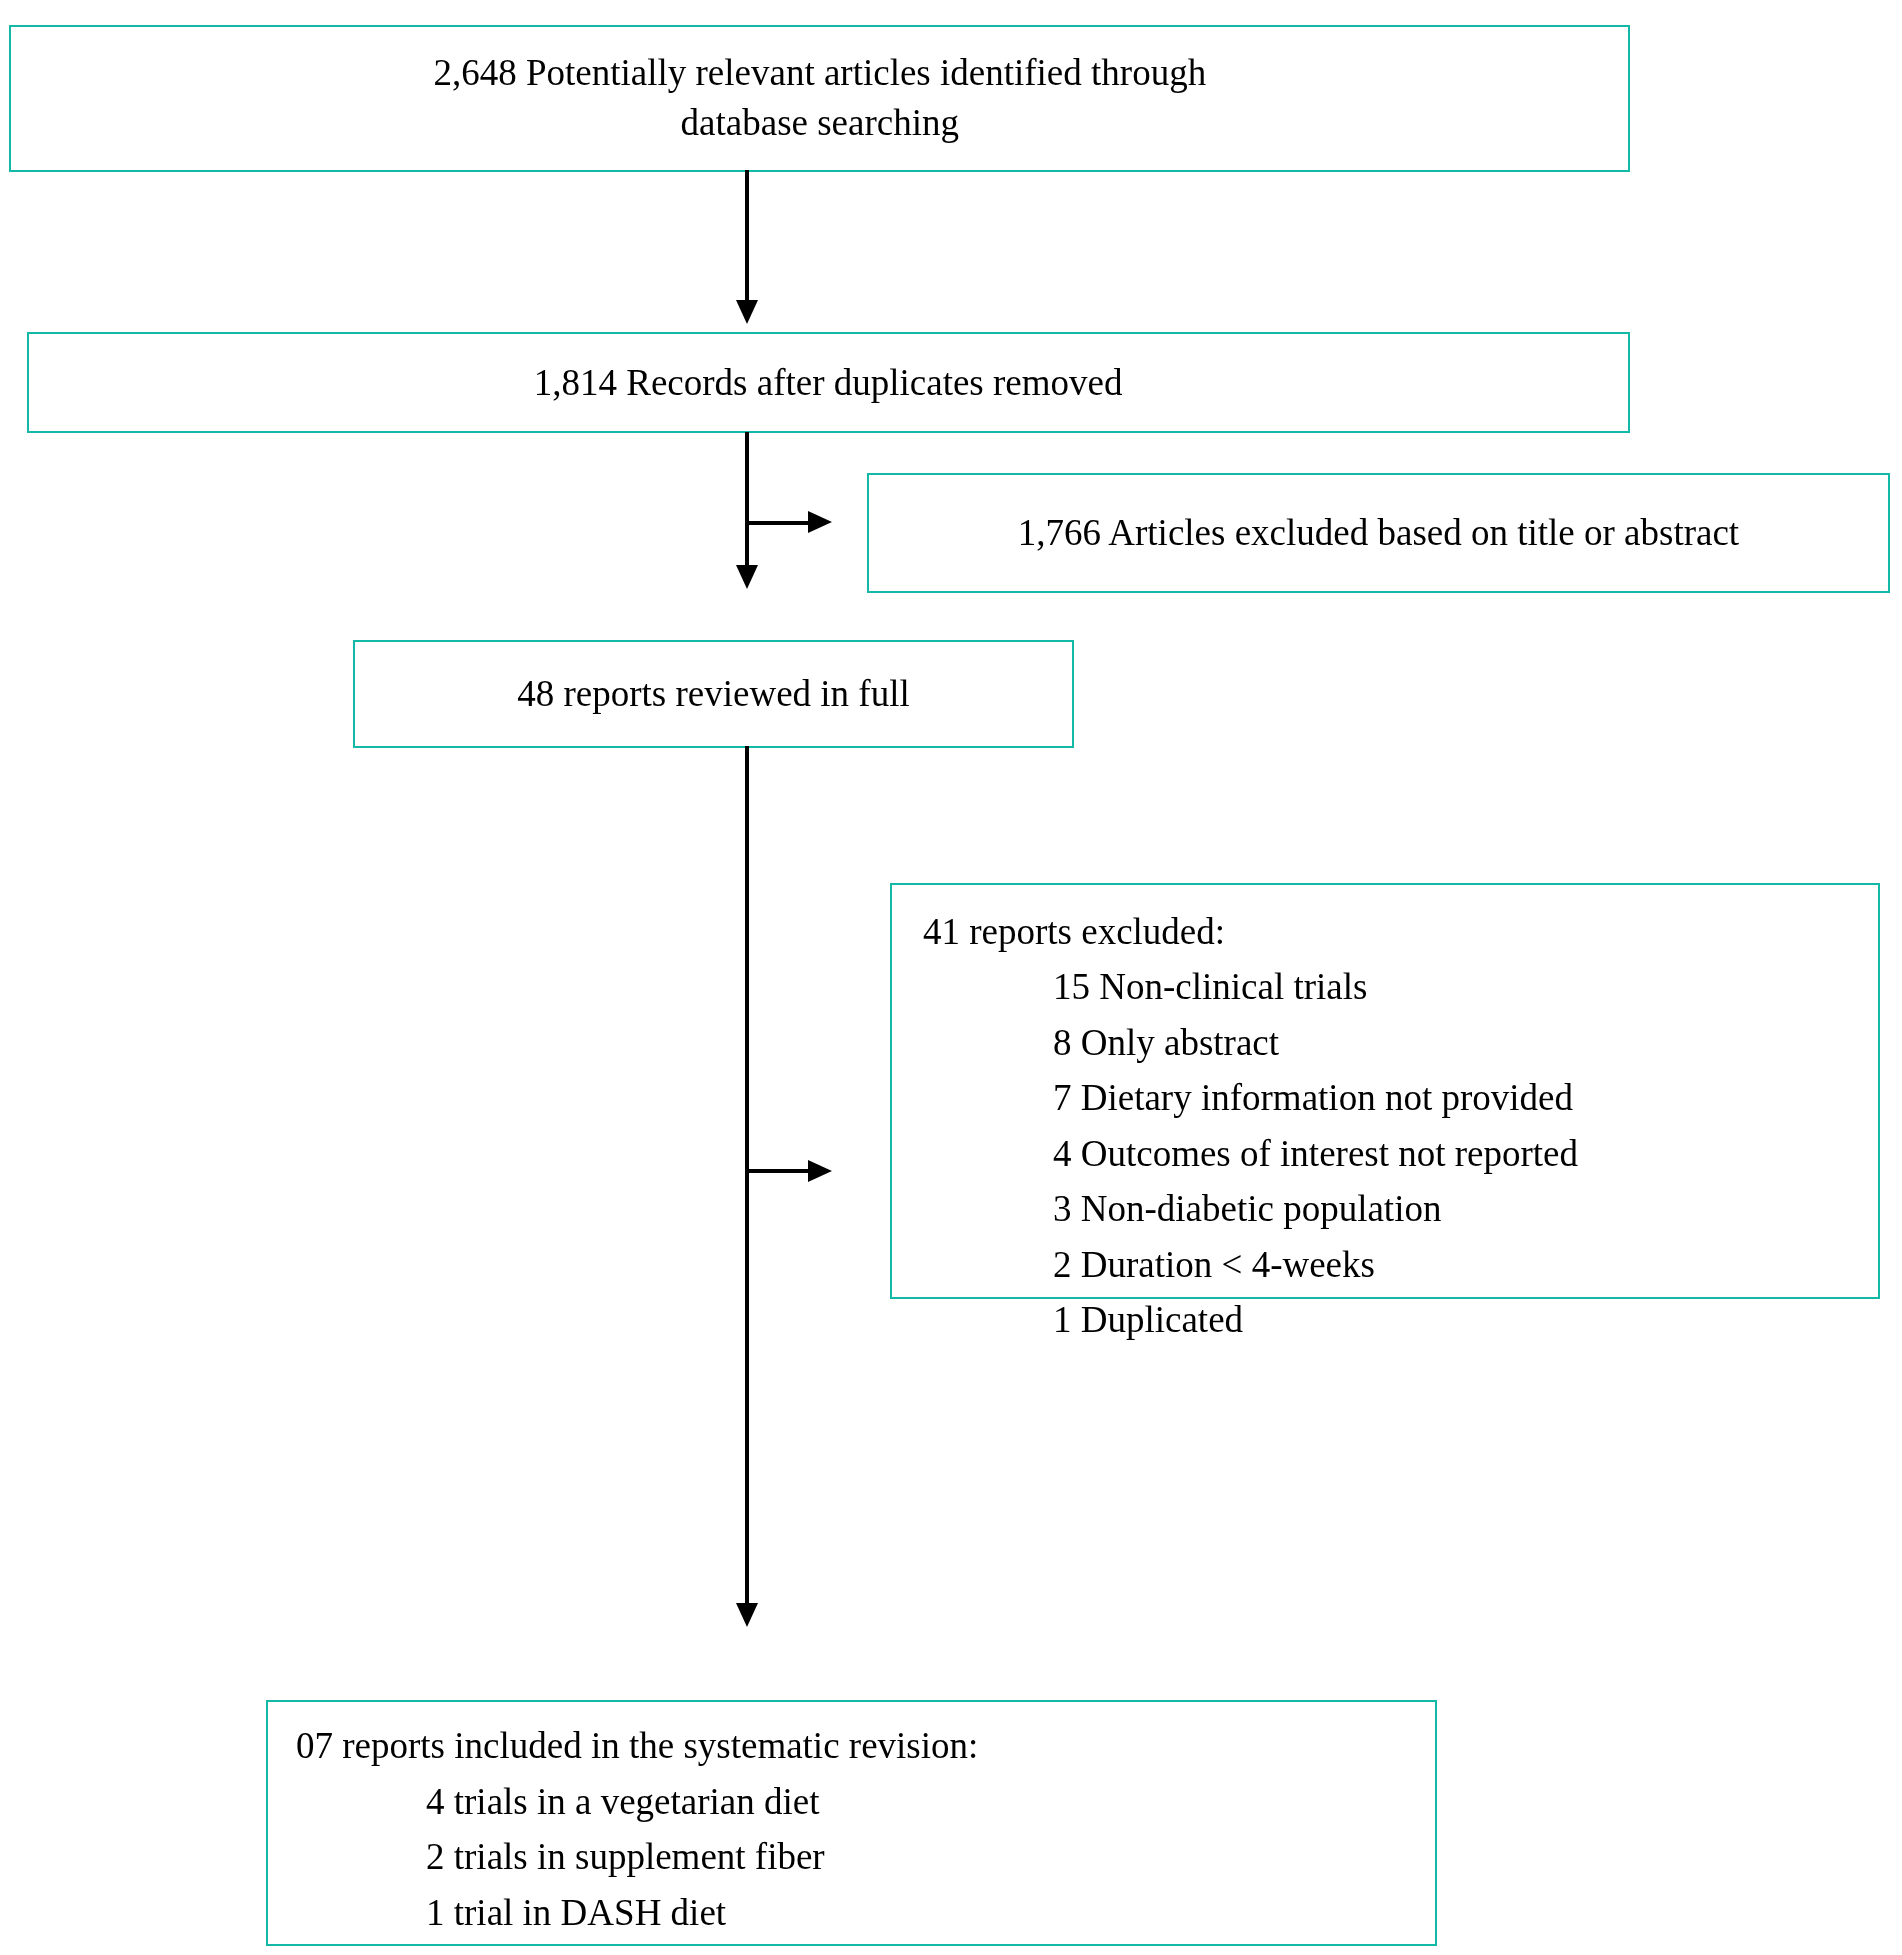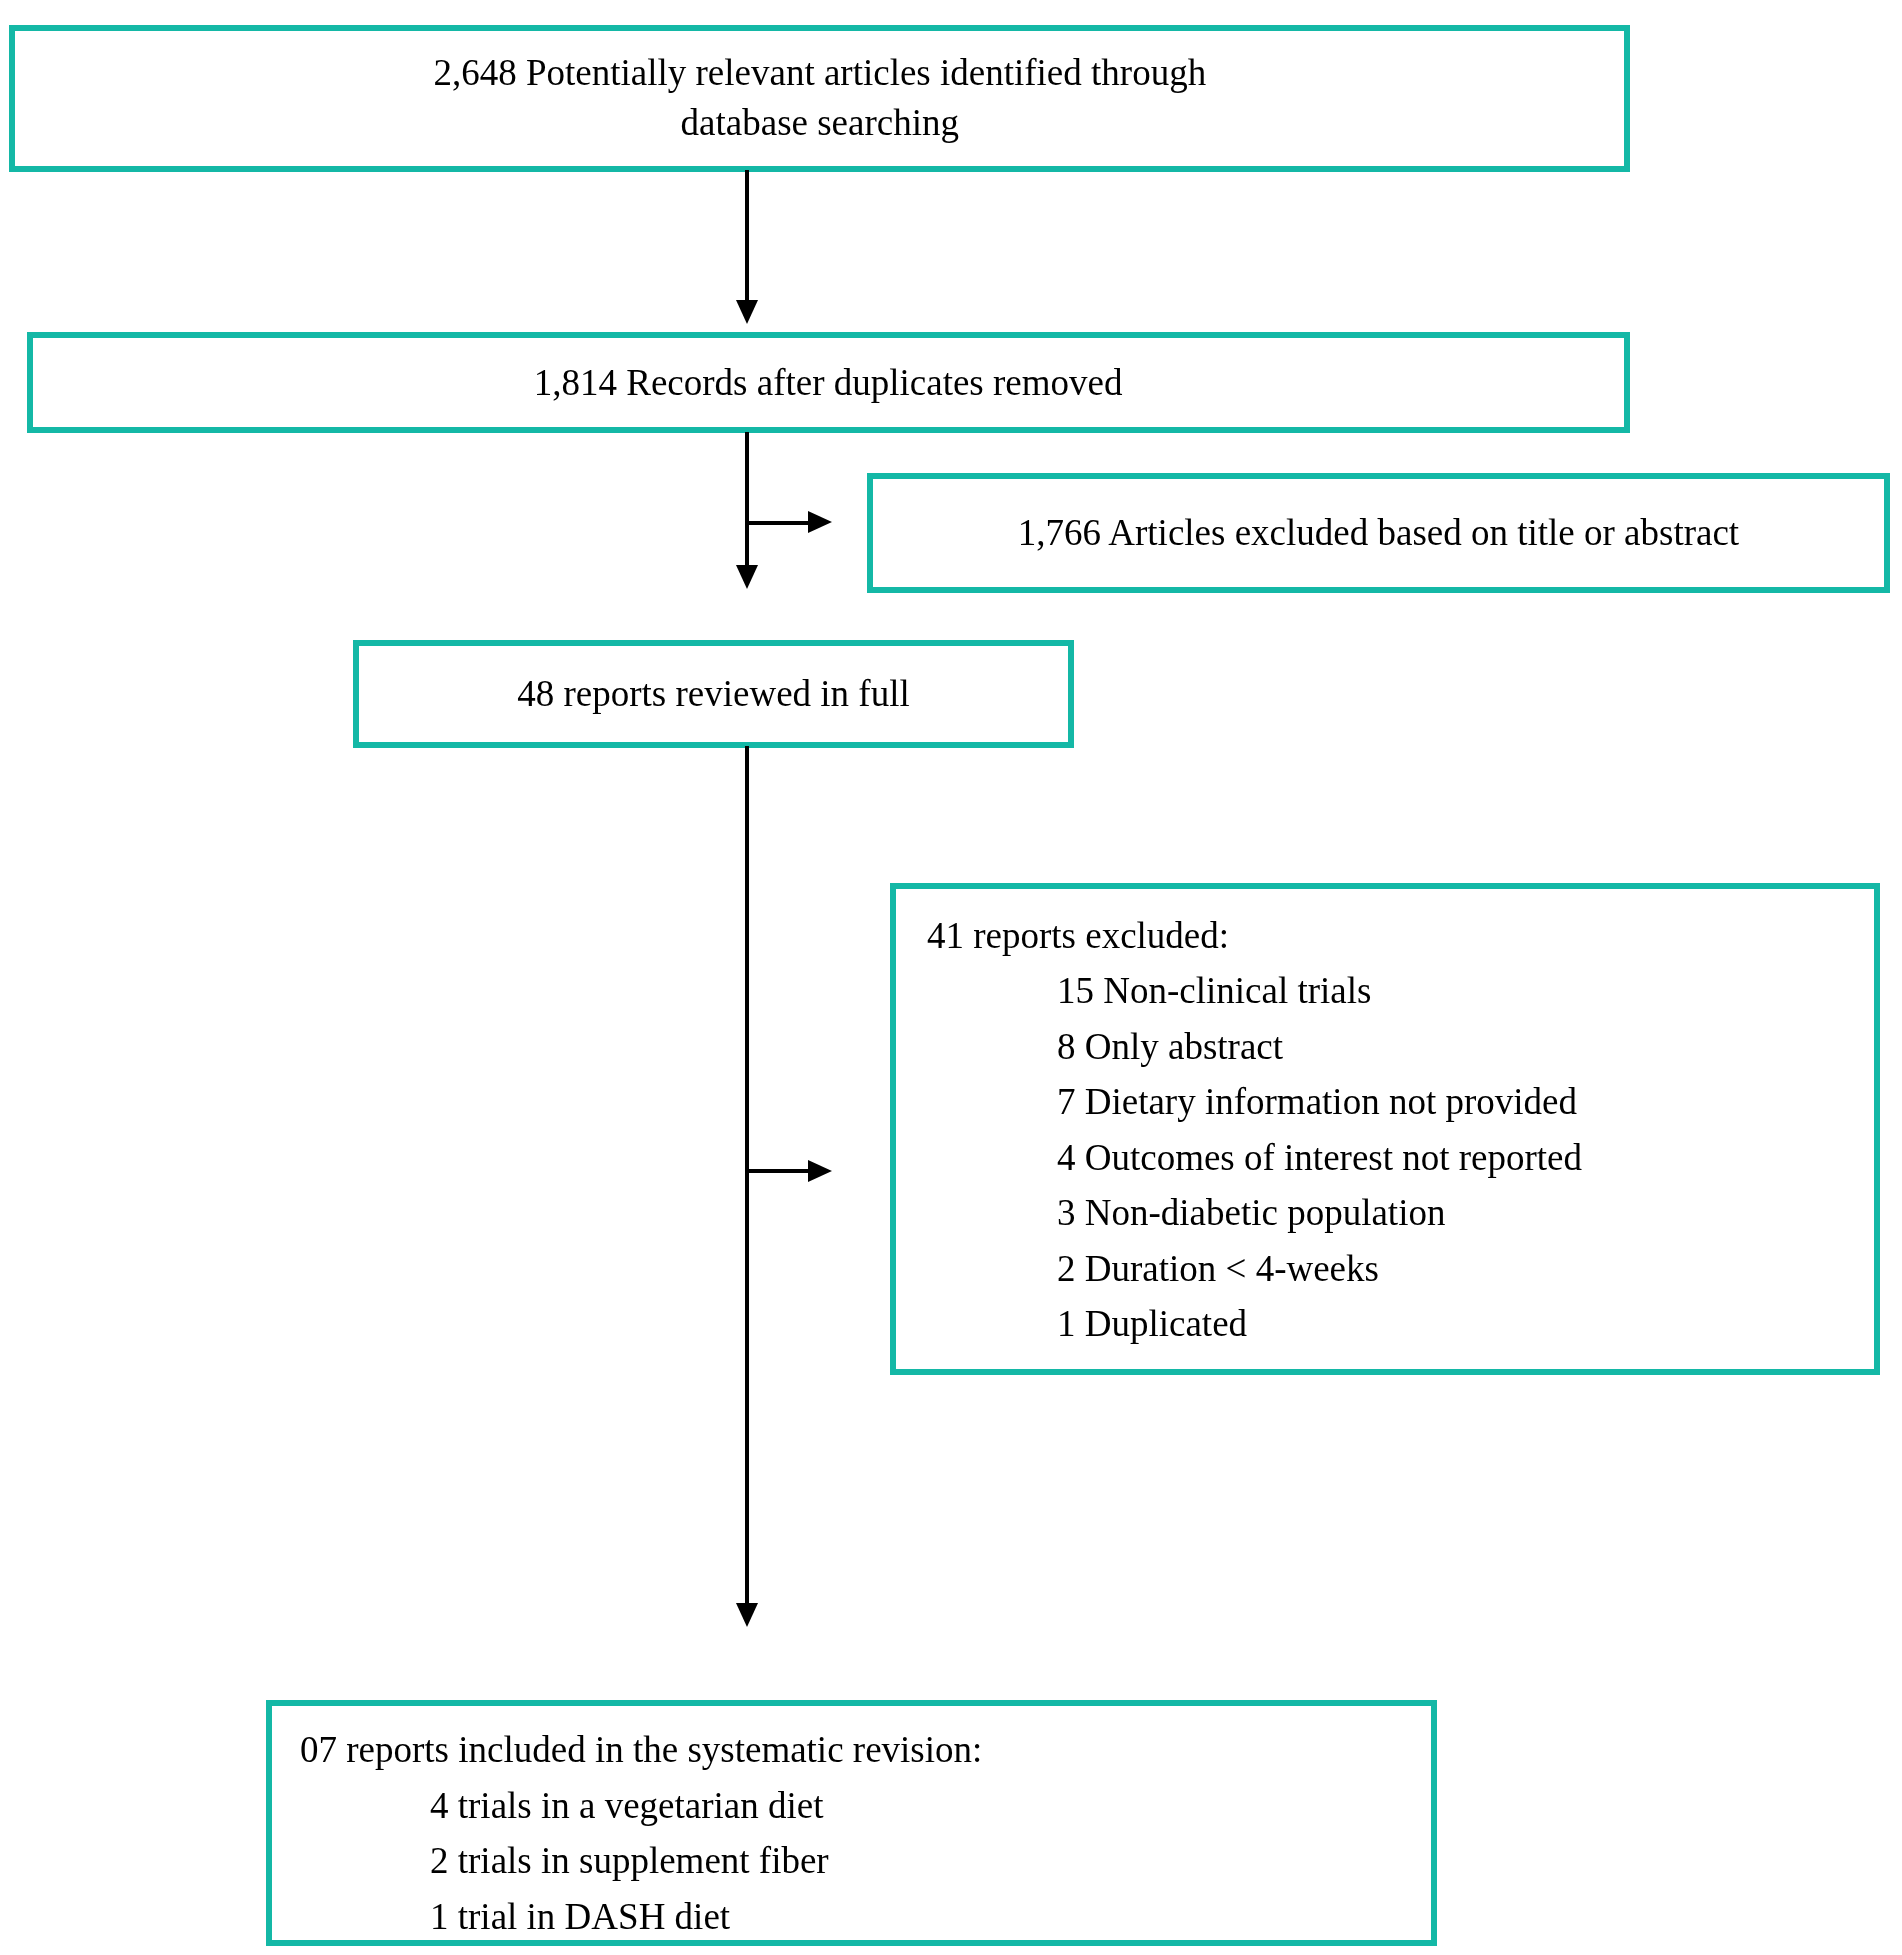--- a/index.html
+++ b/index.html
@@ -5,21 +5,21 @@
   html,body { margin:0; padding:0; background:#ffffff; }
   #canvas {
     position:relative;
     width:1903px; height:1955px;
     background:#ffffff;
     color:#000;
     font-family:"Liberation Serif","DejaVu Serif",serif;
   }
   .box {
     position:absolute;
-    border:6px solid #14b8a6;
+    border:2px solid #14b8a6;
     background:#fff;
     box-sizing:border-box;
   }
   .center {
     display:flex;
     align-items:center;
     justify-content:center;
     text-align:center;
   }
   .txt {
@@ -40,21 +40,21 @@
     position:absolute; width:0; height:0;
     border-top:11.3px solid transparent;
     border-bottom:11.3px solid transparent;
     border-left:24px solid #000;
   }
   
   .box1 { left:9.3px;   top:24.6px;   width:1621px; height:147px; }
   .box2 { left:26.6px;   top:332px;  width:1603px; height:101px; }
   .exclbox1 { left:867px; top:473px;  width:1023px; height:120px; }
   .box3 { left:353px;  top:640px;  width:721px; height:108px;align-items:center; }
-  .exclbox2 { left:890px; top:883px; width:990px; height:492px; padding:18.6px 20px 0 31px; }
+  .exclbox2 { left:890px; top:883px; width:990px; height:416px; padding:18.6px 20px 0 31px; }
   .finalbox { left:266px;  top:1700px; width:1171px; height:246px; padding:16px 20px 0 28px; }
 
   .stem1 { left:745px; top:170px;  width:4px; height:133px; }
   .head1 { left:736px; top:300px; }
   .stem2 { left:745px; top:432px;  width:4px; height:134px; }
   .head2 { left:736px; top:565px; }
   .branch1 { left:747px; top:521px; width:62px; height:4px; }
   .bhead1 { left:808px; top:511px; }
   .stem3 { left:745px; top:746px; width:4px; height:858px; }
   .head3 { left:736px; top:1603px; }

